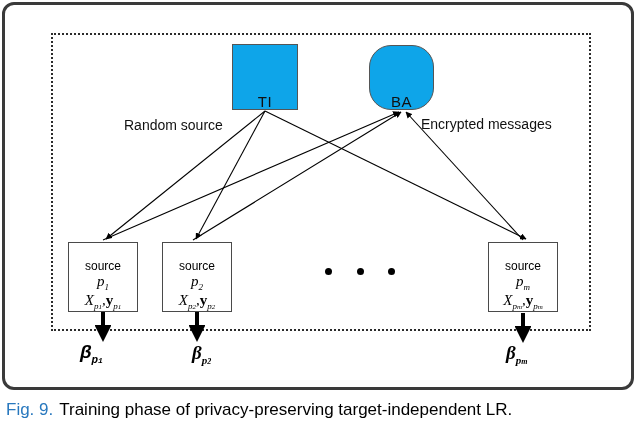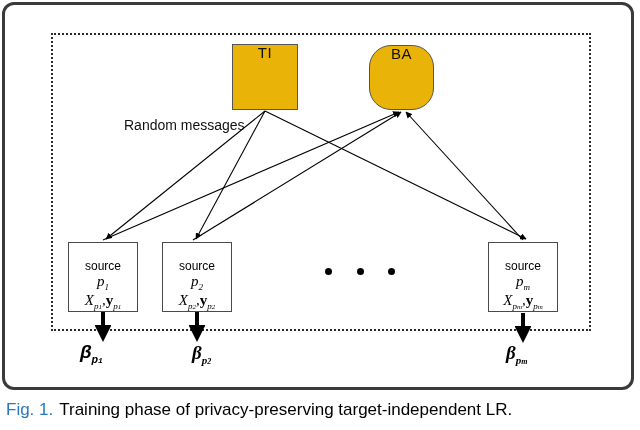--- a/index.html
+++ b/index.html
@@ -37,24 +37,24 @@
     left: 51px; top: 33px;
     width: 540px;
     height: 298px;
     border: 2px dotted #2b2b2b;
     box-sizing: border-box;
   }
   
   .node-box {
     position: absolute;
     border: 1.5px solid #555555;
-    background: #eab308;
+    background: #0ea5e9;
     box-sizing: border-box;
     display: flex;
-    align-items: flex-start;
+    align-items: flex-end;
     justify-content: center;
     z-index: 5;
   }
   .node-label {
     font-size: 15px;
     color: #111111;
     line-height: 1;
     letter-spacing: 0.5px;
   }
   #node-ti { left: 232px; top: 44px; width: 66px; height: 66px; }
@@ -234,21 +234,22 @@
   </svg>
 
   <div class="node-box" id="node-ti">
     <span class="node-label">TI</span>
   </div>
 
   <div class="node-box" id="node-ba">
     <span class="node-label">BA</span>
   </div>
 
-  <div class="edge-label" id="label-random">Random messages</div>
+  <div class="edge-label" id="label-random">Random source</div>
+  <div class="edge-label" id="label-encrypted">Encrypted messages</div>
 
   <div class="source-box" id="source-1">
     <span class="source-title">source</span>
     <span class="source-p"><span>p</span><sub>1</sub></span>
     <span class="source-xy"><span>X</span><sub>p</sub><sub style="font-size:7px">1</sub>,<span class="bvec">y</span><sub>p</sub><sub style="font-size:7px">1</sub></span>
   </div>
 
   <div class="source-box" id="source-2">
     <span class="source-title">source</span>
     <span class="source-p"><span>p</span><sub>2</sub></span>
@@ -265,16 +266,16 @@
     <i></i>
     <i></i>
     <i></i>
   </div>
 
   <div class="beta-label" id="beta-1"><span>β</span><sub>p</sub><sub style="font-size:8px">1</sub></div>
   <div class="beta-label" id="beta-2"><span>β</span><sub>p</sub><sub style="font-size:8px">2</sub></div>
   <div class="beta-label" id="beta-3"><span>β</span><sub>p</sub><sub style="font-size:8px">m</sub></div>
 
   <div class="caption">
-    <span class="fig-no">Fig. 1.</span><span>Training phase of privacy-preserving target-independent LR.</span>
+    <span class="fig-no">Fig. 9.</span><span>Training phase of privacy-preserving target-independent LR.</span>
   </div>
 
 </div>
 
 </body></html>

